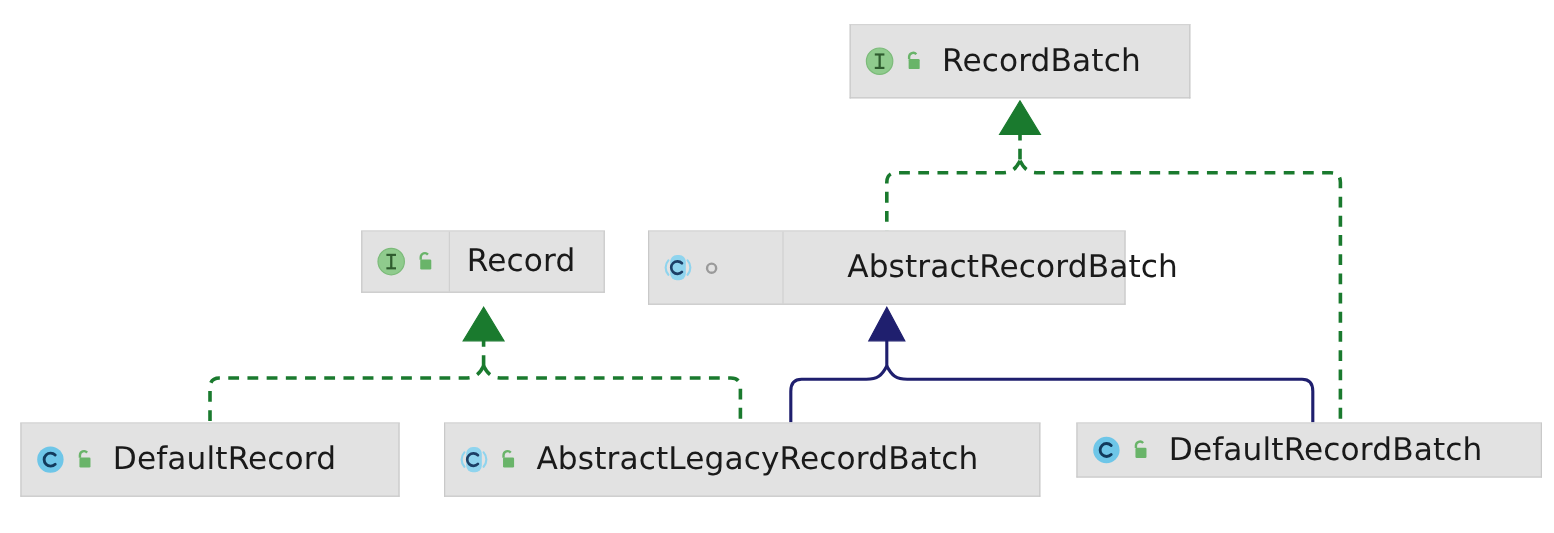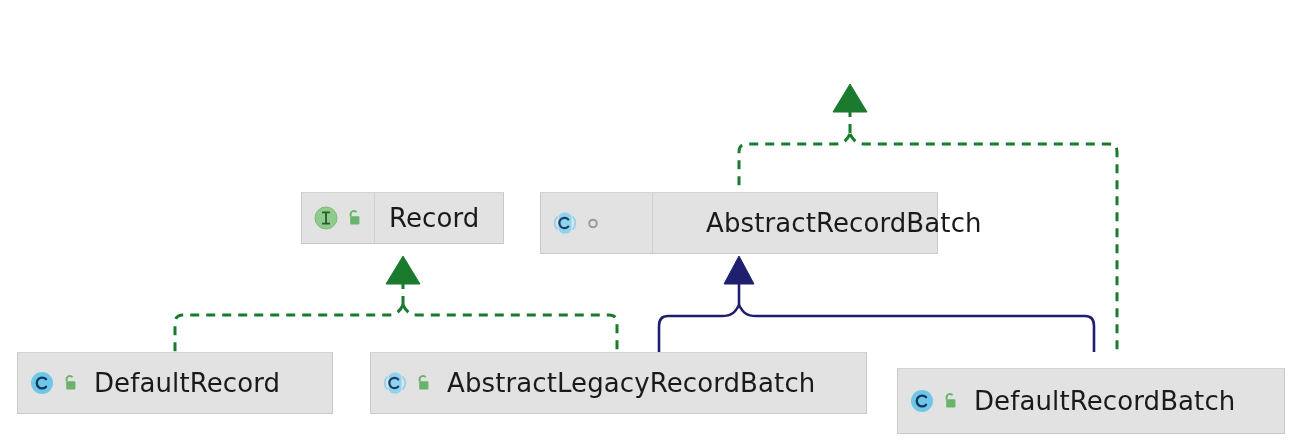--- a/index.html
+++ b/index.html
@@ -94,39 +94,59 @@
     <g>
       <path d="M 739,282 L 739,305" fill="none" stroke="#1f1f6e" stroke-width="2.6"></path>
 
       <path d="M 739,305 C 735,313 731,316 722,316 L 668,316 Q 659,316 659,326 L 659,352" fill="none" stroke="#1f1f6e" stroke-width="2.6" stroke-linecap="butt"></path>
 
       <path d="M 739,305 C 743,313 747,316 756,316 L 1085,316 Q 1094,316 1094,326 L 1094,352" fill="none" stroke="#1f1f6e" stroke-width="2.6" stroke-linecap="butt"></path>
       <polygon points="739,256 724,284 754,284" fill="#1f1f6e" stroke="#1f1f6e" stroke-width="1"></polygon>
     </g>
   </svg>
 
-
-  <div class="node" style="left:301px; top:192px; width:203px; height:52px;">
+  <div class="node" style="left:708px; top:20px; width:284px; height:62px;">
     <span class="node-icons">
       <span class="icon icon-type">
         <svg viewBox="0 0 26 26" width="26" height="26" xmlns="http://www.w3.org/2000/svg">
           <circle cx="13" cy="13" r="11" fill="#8fcb8d"></circle>
           <circle cx="13" cy="13" r="11" fill="none" stroke="#7cbb7a" stroke-width="1"></circle>
           <rect x="9" y="6.5" width="8" height="1.8" fill="#2f5c2f"></rect>
           <rect x="12.1" y="7" width="1.9" height="12" fill="#2f5c2f"></rect>
           <rect x="9" y="17.7" width="8" height="1.8" fill="#2f5c2f"></rect>
         </svg>
       </span>
       <span class="icon icon-vis">
         <svg viewBox="0 0 20 20" width="20" height="20" xmlns="http://www.w3.org/2000/svg">
           <path d="M6.6 8.4 V6.3 a3.4 3.4 0 0 1 6.0 -2.1" fill="none" stroke="#69b469" stroke-width="2"></path>
           <rect x="6.2" y="8.2" width="9.2" height="8.4" rx="1" fill="#69b469"></rect>
         </svg>
       </span>
     </span>
+    <span class="node-label">RecordBatch</span>
+  </div>
+
+  <div class="node" style="left:301px; top:192px; width:203px; height:52px;">
+    <span class="node-icons">
+      <span class="icon icon-type">
+        <svg viewBox="0 0 26 26" width="26" height="26" xmlns="http://www.w3.org/2000/svg">
+          <circle cx="13" cy="13" r="11" fill="#8fcb8d"></circle>
+          <circle cx="13" cy="13" r="11" fill="none" stroke="#7cbb7a" stroke-width="1"></circle>
+          <rect x="9" y="6.5" width="8" height="1.8" fill="#2f5c2f"></rect>
+          <rect x="12.1" y="7" width="1.9" height="12" fill="#2f5c2f"></rect>
+          <rect x="9" y="17.7" width="8" height="1.8" fill="#2f5c2f"></rect>
+        </svg>
+      </span>
+      <span class="icon icon-vis">
+        <svg viewBox="0 0 20 20" width="20" height="20" xmlns="http://www.w3.org/2000/svg">
+          <path d="M6.6 8.4 V6.3 a3.4 3.4 0 0 1 6.0 -2.1" fill="none" stroke="#69b469" stroke-width="2"></path>
+          <rect x="6.2" y="8.2" width="9.2" height="8.4" rx="1" fill="#69b469"></rect>
+        </svg>
+      </span>
+    </span>
     <span class="node-divider"></span>
     <span class="node-label">Record</span>
   </div>
 
   <div class="node" style="left:540px; top:192px; width:398px; height:62px;gap:39px;">
     <span class="node-icons">
       <span class="icon icon-type">
         <svg viewBox="0 0 26 26" width="26" height="26" xmlns="http://www.w3.org/2000/svg">
           <rect x="6.5" y="2.5" width="13" height="21" rx="5.5" fill="#8fd4ee"></rect>
           <path d="M5.0 7.0 a9 9 0 0 0 0 12" fill="none" stroke="#8fd4ee" stroke-width="1.8" stroke-linecap="round"></path>
@@ -175,21 +195,21 @@
       <span class="icon icon-vis">
         <svg viewBox="0 0 20 20" width="20" height="20" xmlns="http://www.w3.org/2000/svg">
           <path d="M6.6 8.4 V6.3 a3.4 3.4 0 0 1 6.0 -2.1" fill="none" stroke="#69b469" stroke-width="2"></path>
           <rect x="6.2" y="8.2" width="9.2" height="8.4" rx="1" fill="#69b469"></rect>
         </svg>
       </span>
     </span>
     <span class="node-label">DefaultRecord</span>
   </div>
 
-  <div class="node" style="left:897px; top:368px; width:388px; height:66px;">
+  <div class="node" style="left:897px; top:352px; width:388px; height:46px;">
     <span class="node-icons">
       <span class="icon icon-type">
         <svg viewBox="0 0 26 26" width="26" height="26" xmlns="http://www.w3.org/2000/svg">
           <circle cx="13" cy="13" r="11" fill="#6ec6e8"></circle>
           <path d="M17.0 9.2 a5.4 5.4 0 1 0 0 7.6" fill="none" stroke="#123a5c" stroke-width="2.4" stroke-linecap="round"></path>
         </svg>
       </span>
       <span class="icon icon-vis">
         <svg viewBox="0 0 20 20" width="20" height="20" xmlns="http://www.w3.org/2000/svg">
           <path d="M6.6 8.4 V6.3 a3.4 3.4 0 0 1 6.0 -2.1" fill="none" stroke="#69b469" stroke-width="2"></path>

